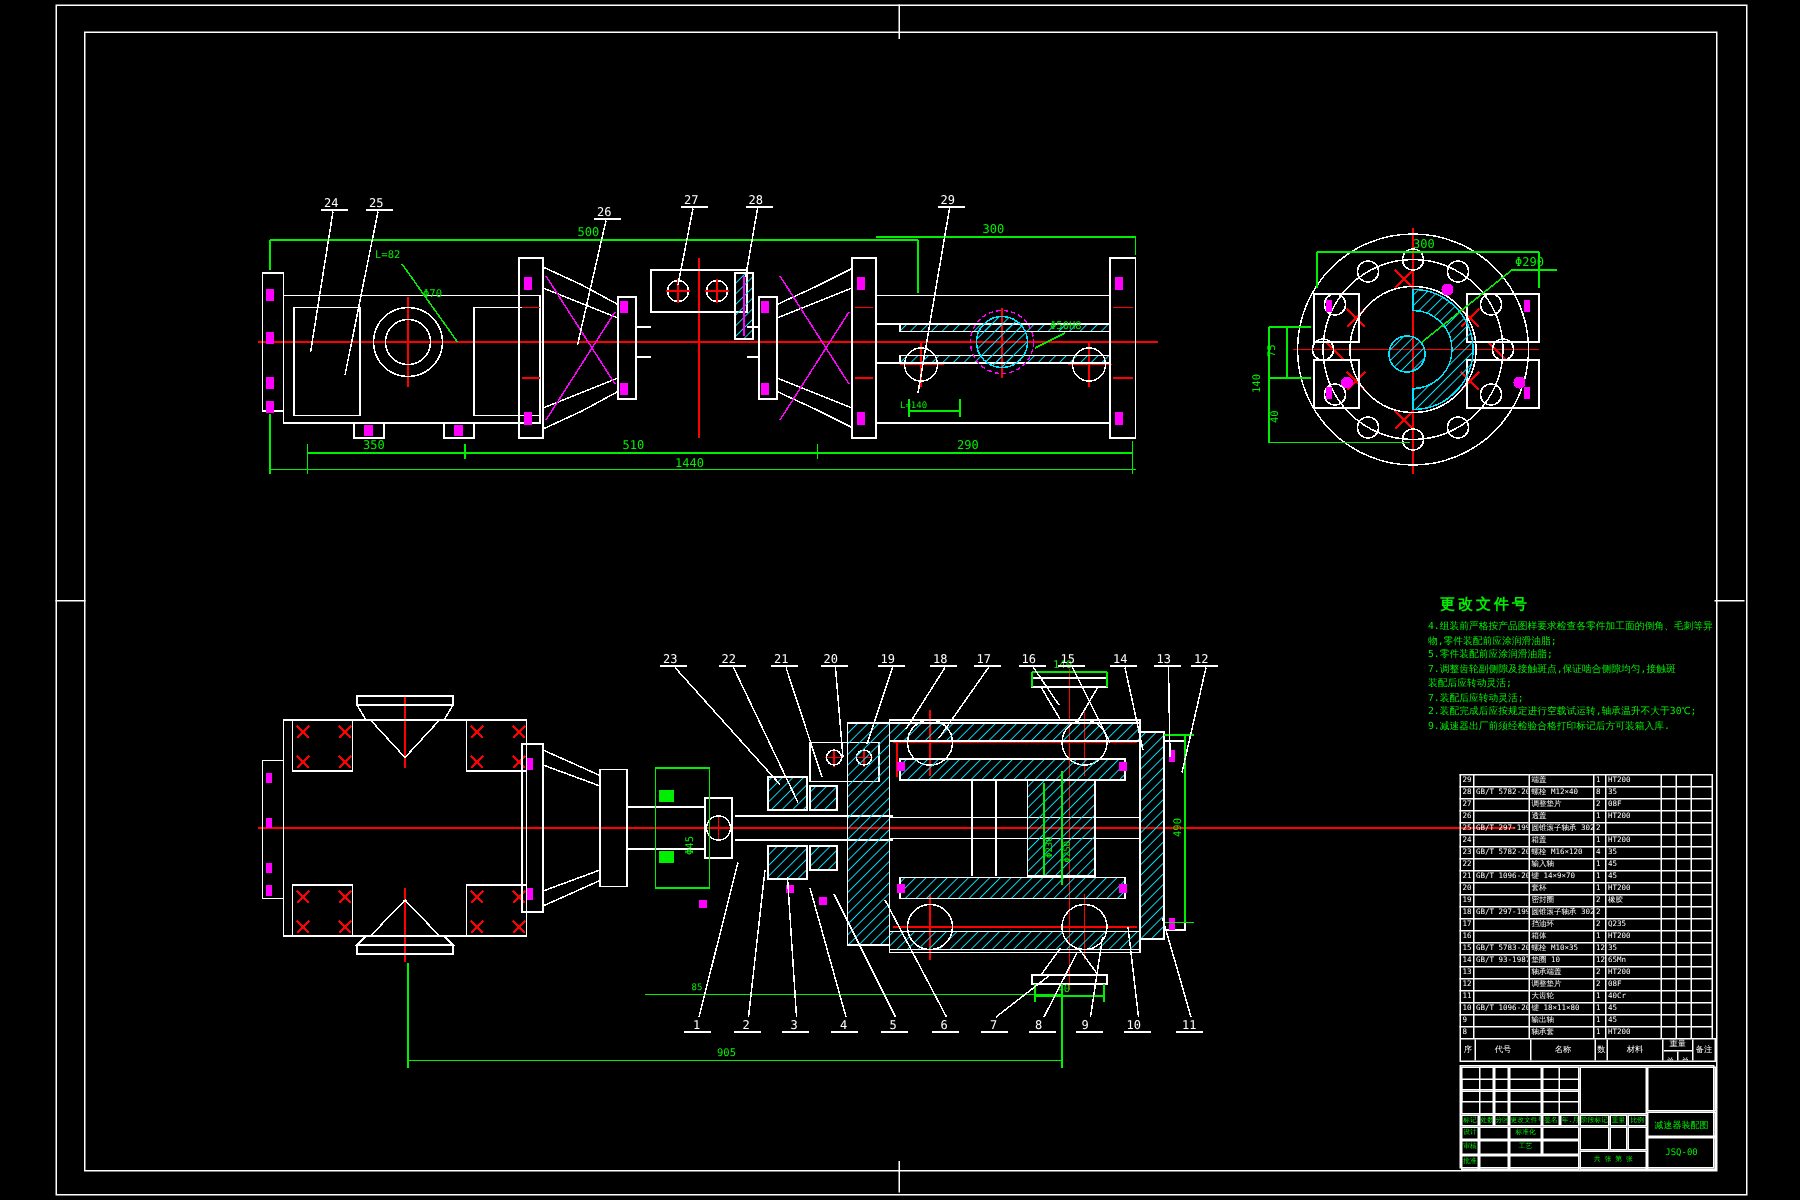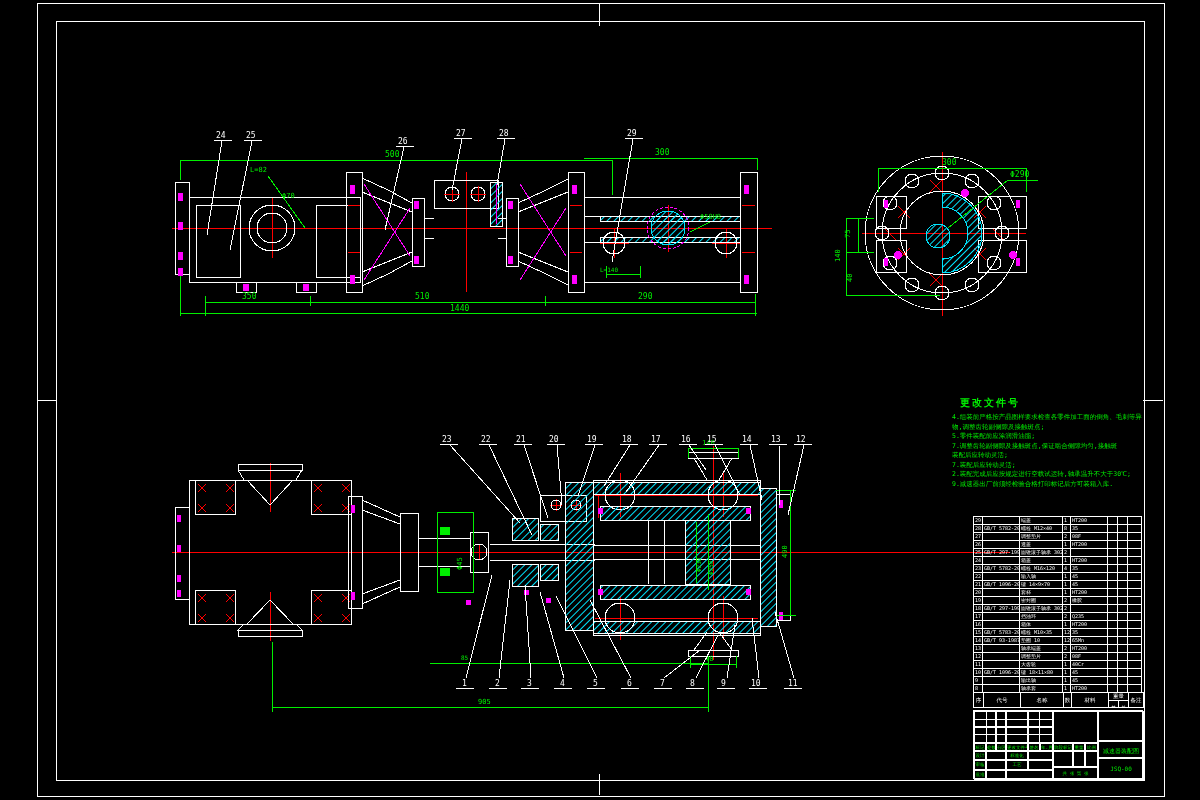--- a/index.html
+++ b/index.html
@@ -504,21 +504,21 @@
     <text x="690" y="686">8</text>
     <text x="721" y="686">9</text>
     <text x="751" y="686">10</text>
     <text x="788" y="686">11</text>
   </g>
 </svg>
 
 <div id="notes">
   <div class="nt">更改文件号</div>
   <div class="nl">4.组装前严格按产品图样要求检查各零件加工面的倒角、毛刺等异</div>
-  <div class="nl">物,调整齿轮副侧隙及接触斑点;</div>
+  <div class="nl">物,零件装配前应涂润滑油脂;</div>
   <div class="nl">5.零件装配前应涂润滑油脂;</div>
   <div class="nl">7.调整齿轮副侧隙及接触斑点,保证啮合侧隙均匀,接触斑</div>
   <div class="nl">装配后应转动灵活;</div>
   <div class="nl">7.装配后应转动灵活;</div>
   <div class="nl">2.装配完成后应按规定进行空载试运转,轴承温升不大于30℃;</div>
   <div class="nl">9.减速器出厂前须经检验合格打印标记后方可装箱入库.</div>
 </div>
 
 <div id="plist">
   <div>

